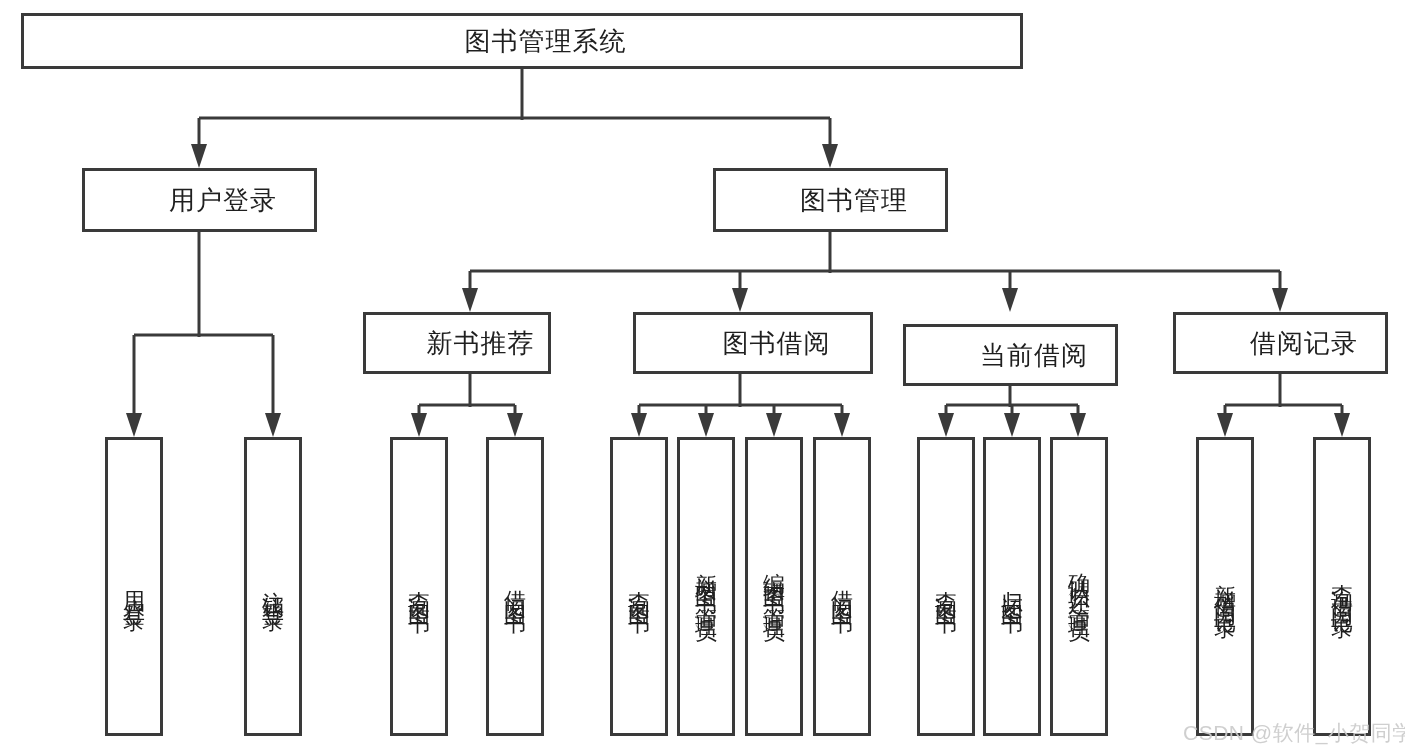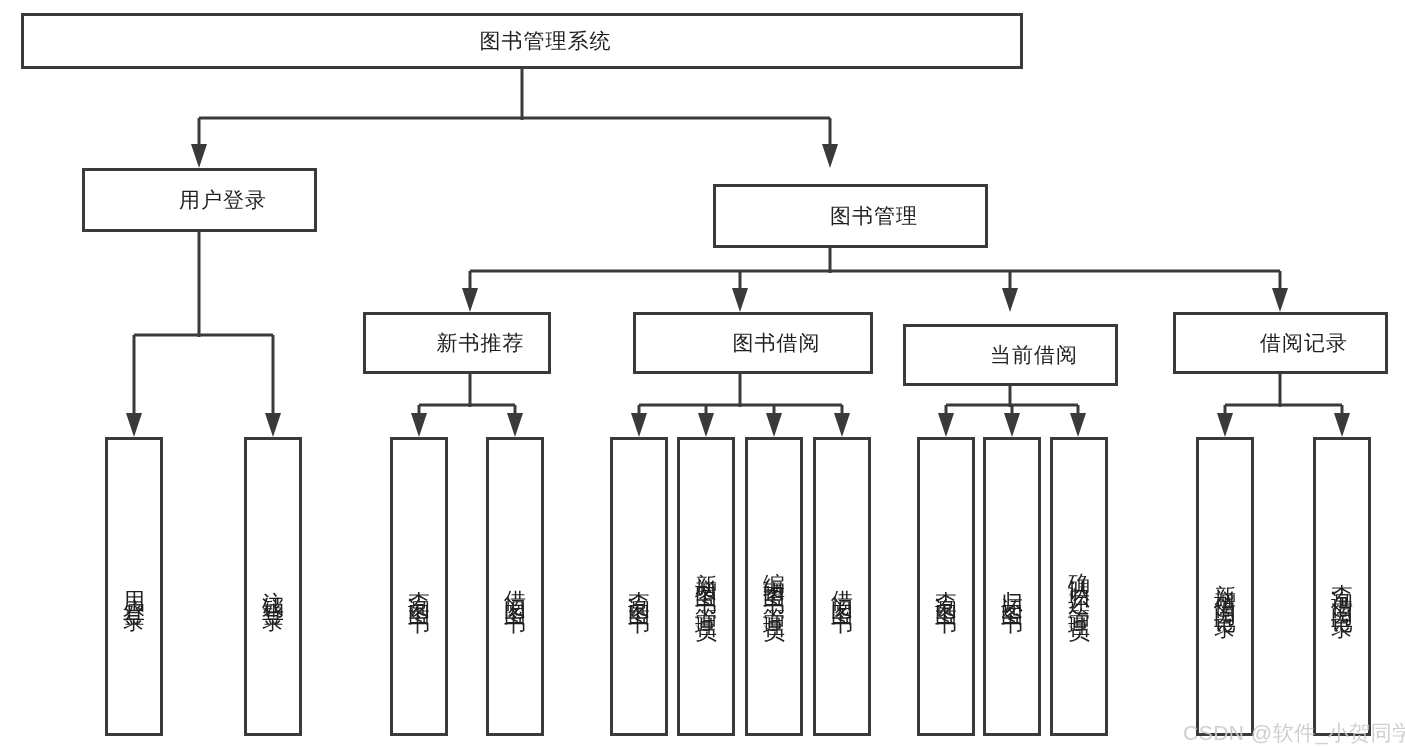--- a/index.html
+++ b/index.html
@@ -26,21 +26,21 @@
     box-sizing: border-box;
     border: 3px solid #3a3a3a;
     background: #ffffff;
     display: flex;
     align-items: center;
     justify-content: center;
     color: #1f1f1f;
     z-index: 2;
   }
   .node.h {
-    font-size: 21px;
+    font-size: 26px;
     letter-spacing: 1px;
     white-space: nowrap;
     padding-left: 47px;
   }
   .node.v {
     font-size: 22px;
     writing-mode: vertical-rl;
     text-orientation: mixed;
     letter-spacing: 7px;
     line-height: 1;
@@ -123,21 +123,21 @@
       <polygon points="1004,413 1020,413 1012,437"></polygon>
       <polygon points="1070,413 1086,413 1078,437"></polygon>
       <polygon points="1217,413 1233,413 1225,437"></polygon>
       <polygon points="1334,413 1350,413 1342,437"></polygon>
     </g>
   </svg>
 
   <div class="node h" style="left:21px; top:13px; width:1002px; height:56px">图书管理系统</div>
 
   <div class="node h" style="left:82px; top:168px; width:235px; height:64px">用户登录</div>
-  <div class="node h" style="left:713px; top:184px; width:275px; height:64px">图书管理</div>
+  <div class="node h" style="left:713px; top:168px; width:235px; height:64px">图书管理</div>
 
   <div class="node h" style="left:363px; top:312px; width:188px; height:62px">新书推荐</div>
   <div class="node h" style="left:633px; top:312px; width:240px; height:62px">图书借阅</div>
   <div class="node h" style="left:903px; top:324px; width:215px; height:62px">当前借阅</div>
   <div class="node h" style="left:1173px; top:312px; width:215px; height:62px">借阅记录</div>
 
   <div class="node v" style="left:105px; top:437px; width:58px; height:299px">用户登录</div>
   <div class="node v" style="left:244px; top:437px; width:58px; height:299px">注销登录</div>
   <div class="node v" style="left:390px; top:437px; width:58px; height:299px">查询图书</div>
   <div class="node v" style="left:486px; top:437px; width:58px; height:299px">借阅图书</div>

